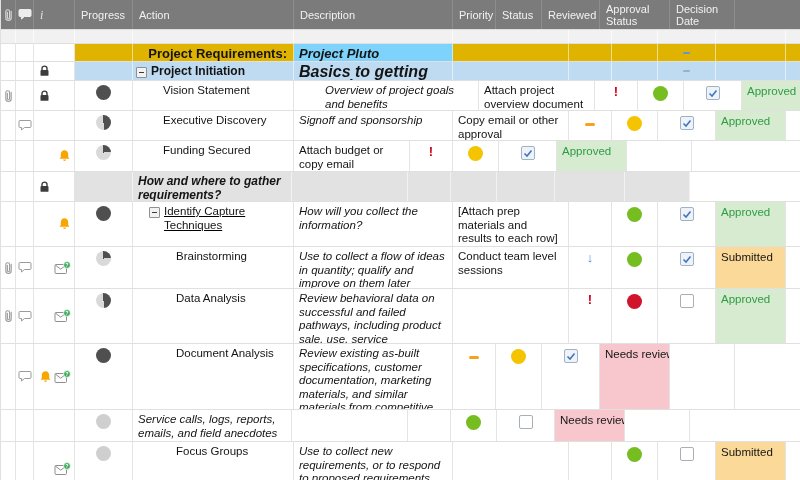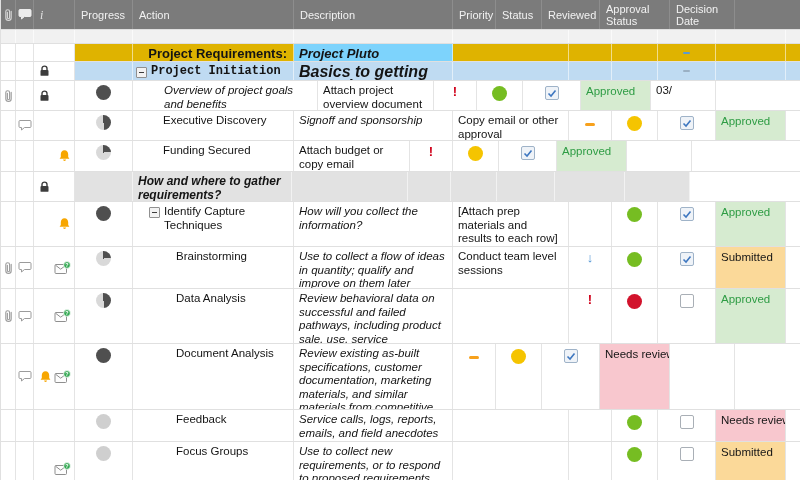--- a/index.html
+++ b/index.html
@@ -128,21 +128,21 @@
       <div class="cell infocell info-left" style="width: 41px;">
         <span>
           <svg width="11" height="12" viewBox="0 0 11 12">
             <path d="M3 5.2V3.6a2.5 2.5 0 0 1 5 0v1.6" fill="none" stroke="#3c3c3c" stroke-width="1.4"></path>
             <rect x="1.5" y="5" width="8" height="5.8" rx="0.9" fill="#3c3c3c"></rect>
           </svg>
         </span>
       </div>
       <div class="cell tinted" style="width: 58px; background: rgb(191, 219, 242);"></div>
       <div class="cell tinted" style="width: 161px; background: rgb(191, 219, 242);">
-        <div class="txt actionwrap" style="padding-left: 3px; font-family: Liberation Mono, monospace;">
+        <div class="txt actionwrap" style="padding-left: 3px;">
           <span class="collapse">
             <span class="minus"></span>
           </span>
           <span class="bold" style="font-size: 12px;">Project Initiation</span>
         </div>
       </div>
       <div class="cell tinted" style="width: 159px; background: rgb(191, 219, 242);">
         <div class="txt desc bold" style="font-size: 16px;">Basics to getting started</div>
       </div>
       <div class="cell tinted" style="width: 116px; background: rgb(191, 219, 242);"></div>
@@ -166,20 +166,25 @@
       <div class="cell infocell info-left" style="width: 41px;">
         <span>
           <svg width="11" height="12" viewBox="0 0 11 12">
             <path d="M3 5.2V3.6a2.5 2.5 0 0 1 5 0v1.6" fill="none" stroke="#3c3c3c" stroke-width="1.4"></path>
             <rect x="1.5" y="5" width="8" height="5.8" rx="0.9" fill="#3c3c3c"></rect>
           </svg>
         </span>
       </div>
       <div class="cell" style="width: 58px;">
         <div class="harvey full"></div>
+      </div>
+      <div class="cell" style="width: 161px;">
+        <div class="txt actionwrap" style="padding-left: 30px;">
+          <span>Vision Statement</span>
+        </div>
       </div>
       <div class="cell" style="width: 159px; margin-left: 26px;">
         <div class="txt desc">Overview of project goals and benefits</div>
       </div>
       <div class="cell" style="width: 116px;">
         <div class="txt">Attach project overview document</div>
       </div>
       <div class="cell" style="width: 43px;">
         <div class="prio" style="color: rgb(208, 2, 27);">!</div>
       </div>
@@ -311,21 +316,21 @@
         <span>
           <svg width="13" height="14" viewBox="0 0 13 14">
             <path d="M6.5 1.2c2.3 0 3.7 1.7 3.7 4v2.9l1.2 1.7H1.6l1.2-1.7V5.2c0-2.3 1.4-4 3.7-4z" fill="#f7a600"></path>
             <path d="M5.1 10.6a1.45 1.45 0 0 0 2.9 0z" fill="#f7a600"></path>
           </svg>
         </span>
       </div>
       <div class="cell" style="width: 58px;">
         <div class="harvey full"></div>
       </div>
-      <div class="cell" style="width: 161px;">
+      <div class="cell" style="width: 161px; text-decoration: underline;">
         <div class="txt actionwrap" style="padding-left: 16px;">
           <span class="collapse">
             <span class="minus"></span>
           </span>
           <span>Identify Capture Techniques</span>
         </div>
       </div>
       <div class="cell" style="width: 159px;">
         <div class="txt desc">How will you collect the information?</div>
       </div>
@@ -510,25 +515,20 @@
       </div>
       <div class="cell" style="width: 65px;"></div>
     </div>
     <div class="row" style="height: 32px;">
       <div class="cell gutter" style="width: 15px;"></div>
       <div class="cell gutter" style="width: 18px;"></div>
       <div class="cell infocell" style="width: 41px;"></div>
       <div class="cell" style="width: 58px;">
         <div class="harvey empty"></div>
       </div>
-      <div class="cell" style="width: 161px;">
-        <div class="txt actionwrap" style="padding-left: 43px;">
-          <span>Feedback</span>
-        </div>
-      </div>
       <div class="cell" style="width: 159px;">
         <div class="txt desc">Service calls, logs, reports, emails, and field anecdotes</div>
       </div>
       <div class="cell" style="width: 116px;"></div>
       <div class="cell" style="width: 43px;"></div>
       <div class="cell" style="width: 46px;">
         <div class="statusdot" style="background: rgb(118, 189, 34);"></div>
       </div>
       <div class="cell" style="width: 58px;">
         <div class="cb"></div>

